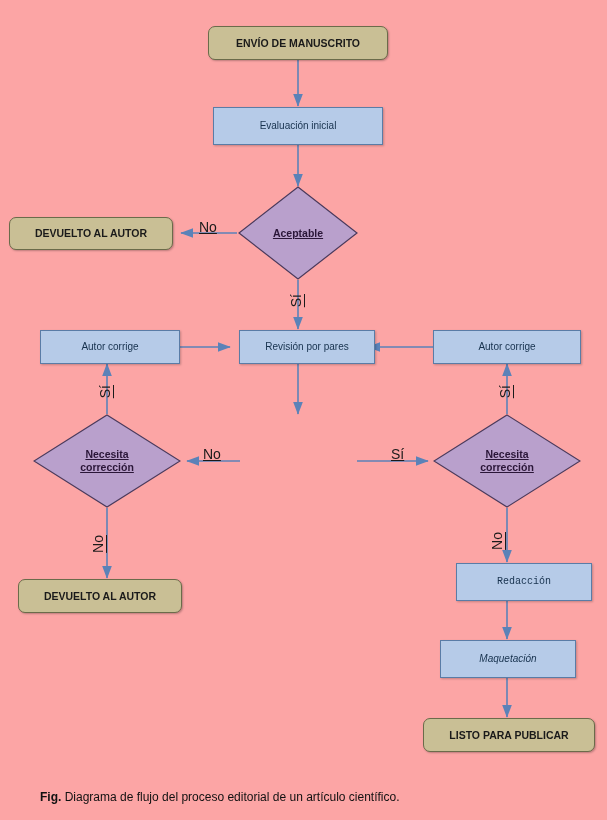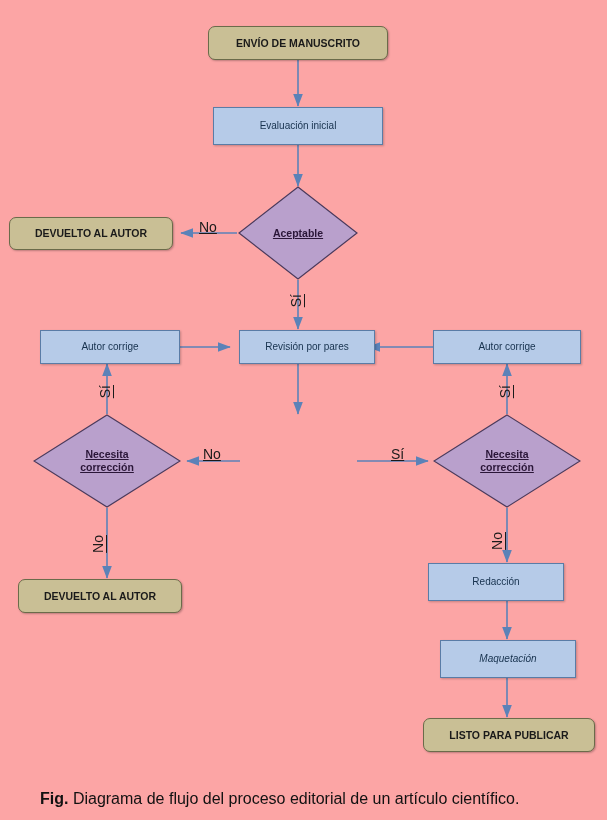--- a/index.html
+++ b/index.html
@@ -81,21 +81,21 @@
     text-decoration: underline;
   }
   .edge-label.vert {
     writing-mode: vertical-rl;
     transform: rotate(180deg);
   }
   .caption {
     position: absolute;
     left: 40px;
     top: 790px;
-    font-size: 16px;
+    font-size: 12px;
     color: #111111;
   }
   .caption b {
     font-weight: bold;
   }
 </style>
 </head>
 <body>
 
 <div id="page">
@@ -183,21 +183,21 @@
     <svg width="148" height="94" viewBox="0 0 148 94">
       <polygon points="74,1 147,47 74,93 1,47" fill="#b9a0cc" stroke="#4a3a5c" stroke-width="1.2"></polygon>
     </svg>
     <div class="dec-label" style="width:84px;">Necesita corrección</div>
   </div>
 
   <div class="node term" style="left:18px; top:579px; width:164px; height:34px;">
     <span>DEVUELTO AL AUTOR</span>
   </div>
 
-  <div class="node proc" style="left:428px; top:563px; width:136px; height:38px;">
+  <div class="node proc" style="left:456px; top:563px; width:136px; height:38px;font-family:Liberation Mono, monospace;">
     <span>Redacción</span>
   </div>
 
   <div class="node proc" style="left:440px; top:640px; width:136px; height:38px;font-style:italic;">
     <span>Maquetación</span>
   </div>
 
   <div class="node term" style="left:423px; top:718px; width:172px; height:34px;">
     <span>LISTO PARA PUBLICAR</span>
   </div>

